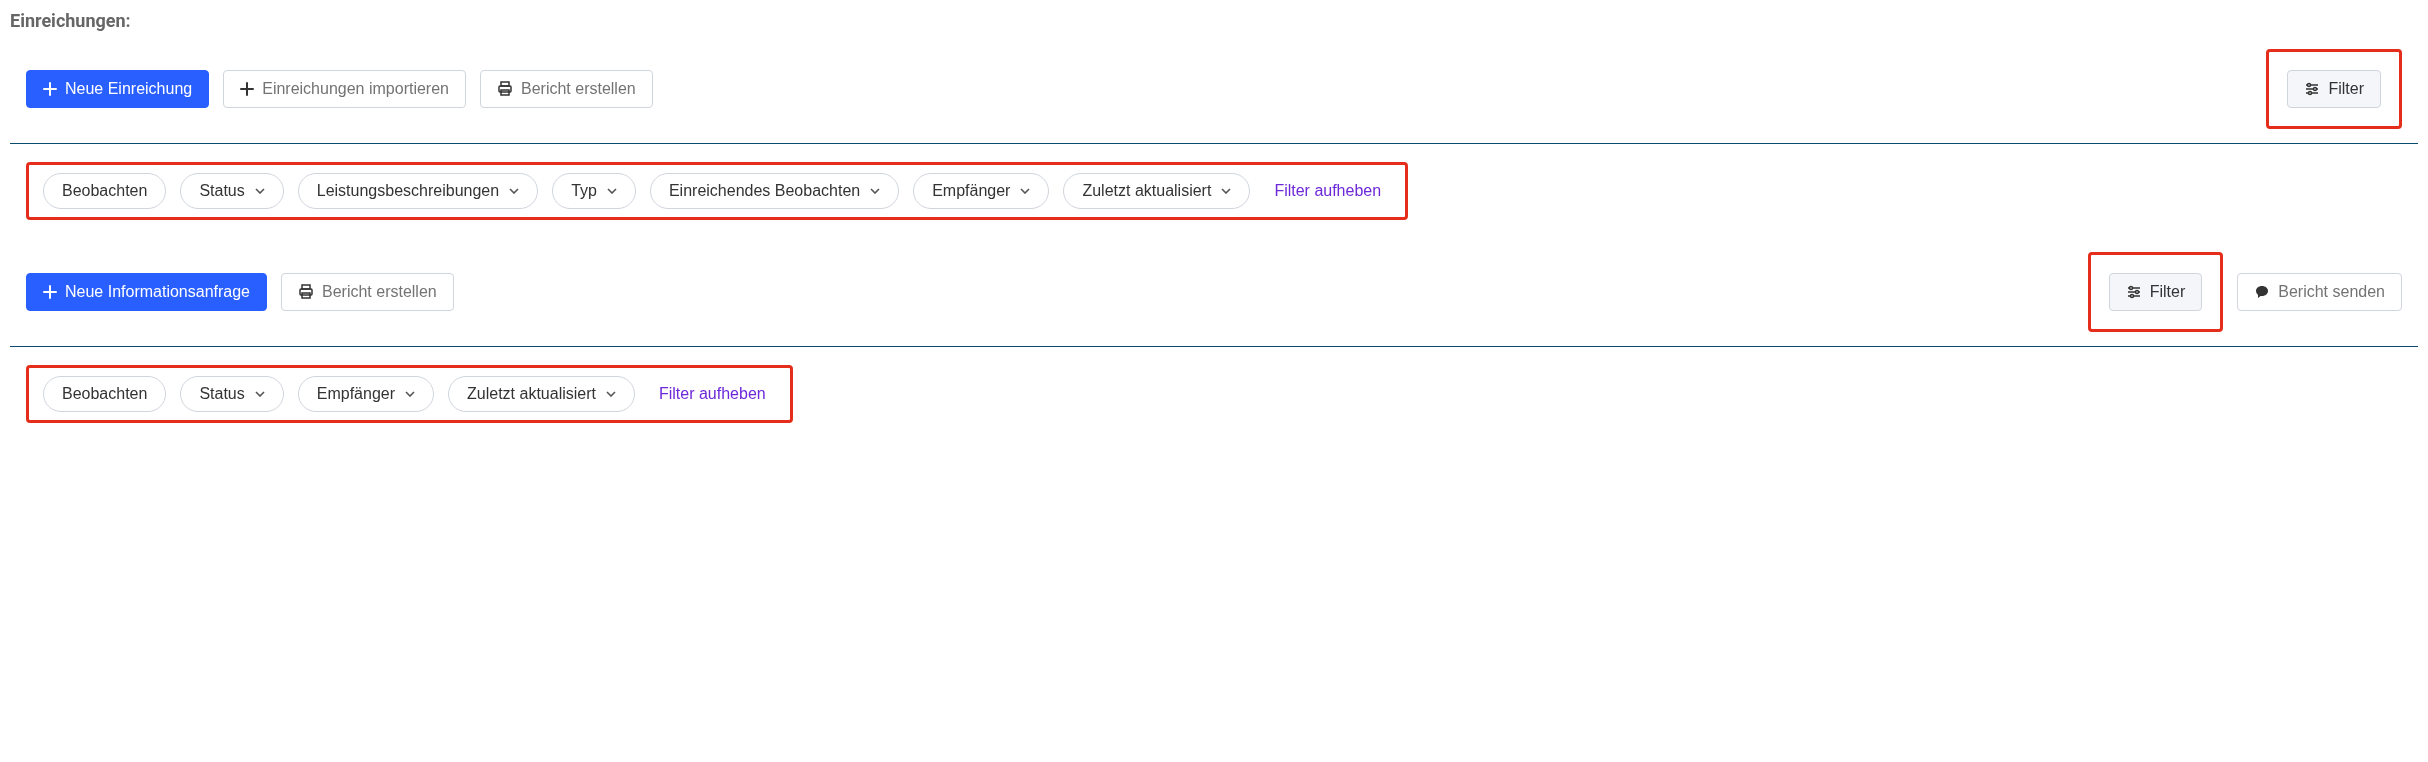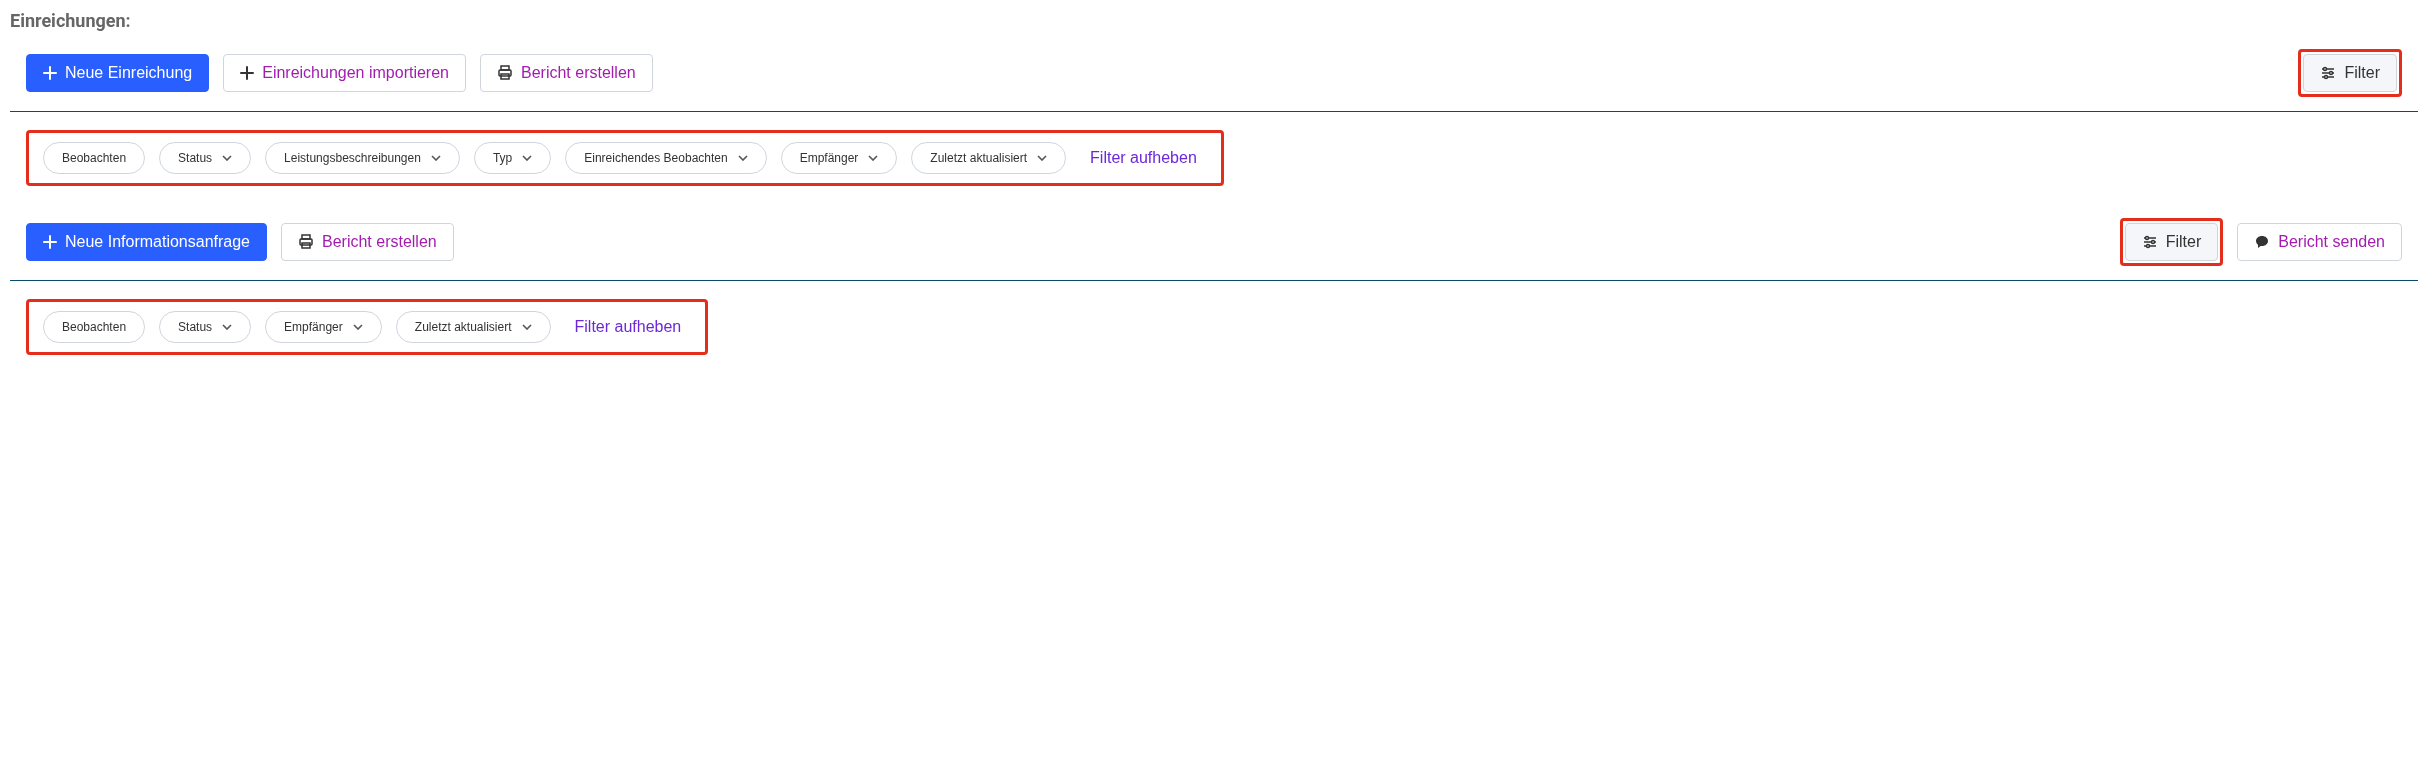--- a/index.html
+++ b/index.html
@@ -33,59 +33,59 @@
   }
   .btn {
     display: inline-flex;
     align-items: center;
     gap: 8px;
     padding: 9px 16px;
     font-size: 16px;
     border-radius: 4px;
     border: 1px solid #d0d5dd;
     background: #fff;
-    color: #a21caf;
+    color: #737373;
     cursor: pointer;
     white-space: nowrap;
   }
   .btn-primary {
     background: #295eff;
     border-color: #295eff;
     color: #fff;
   }
   .btn-light {
     background: #f4f6fa;
     border-color: #d0d5dd;
     color: #333;
   }
   .btn .icon { display: inline-flex; }
   .highlight-box {
     border: 3px solid #e42d1a;
     border-radius: 4px;
-    padding: 2px;
+    padding: 18px;
     display: inline-flex;
   }
   .filters-row-wrap {
     display: inline-block;
     margin: 0 0 28px 16px;
   }
   .filters-row {
     border: 3px solid #e42d1a;
     border-radius: 4px;
     display: inline-flex;
     align-items: center;
     gap: 14px;
     padding: 8px 14px;
   }
   .chip {
     display: inline-flex;
     align-items: center;
     gap: 10px;
     padding: 8px 18px;
-    font-size: 12px;
+    font-size: 16px;
     border-radius: 999px;
     border: 1px solid #d0d5dd;
     background: #fff;
     color: #333;
     cursor: pointer;
     white-space: nowrap;
   }
   .clear-filters {
     padding: 8px 10px;
     font-size: 16px;

